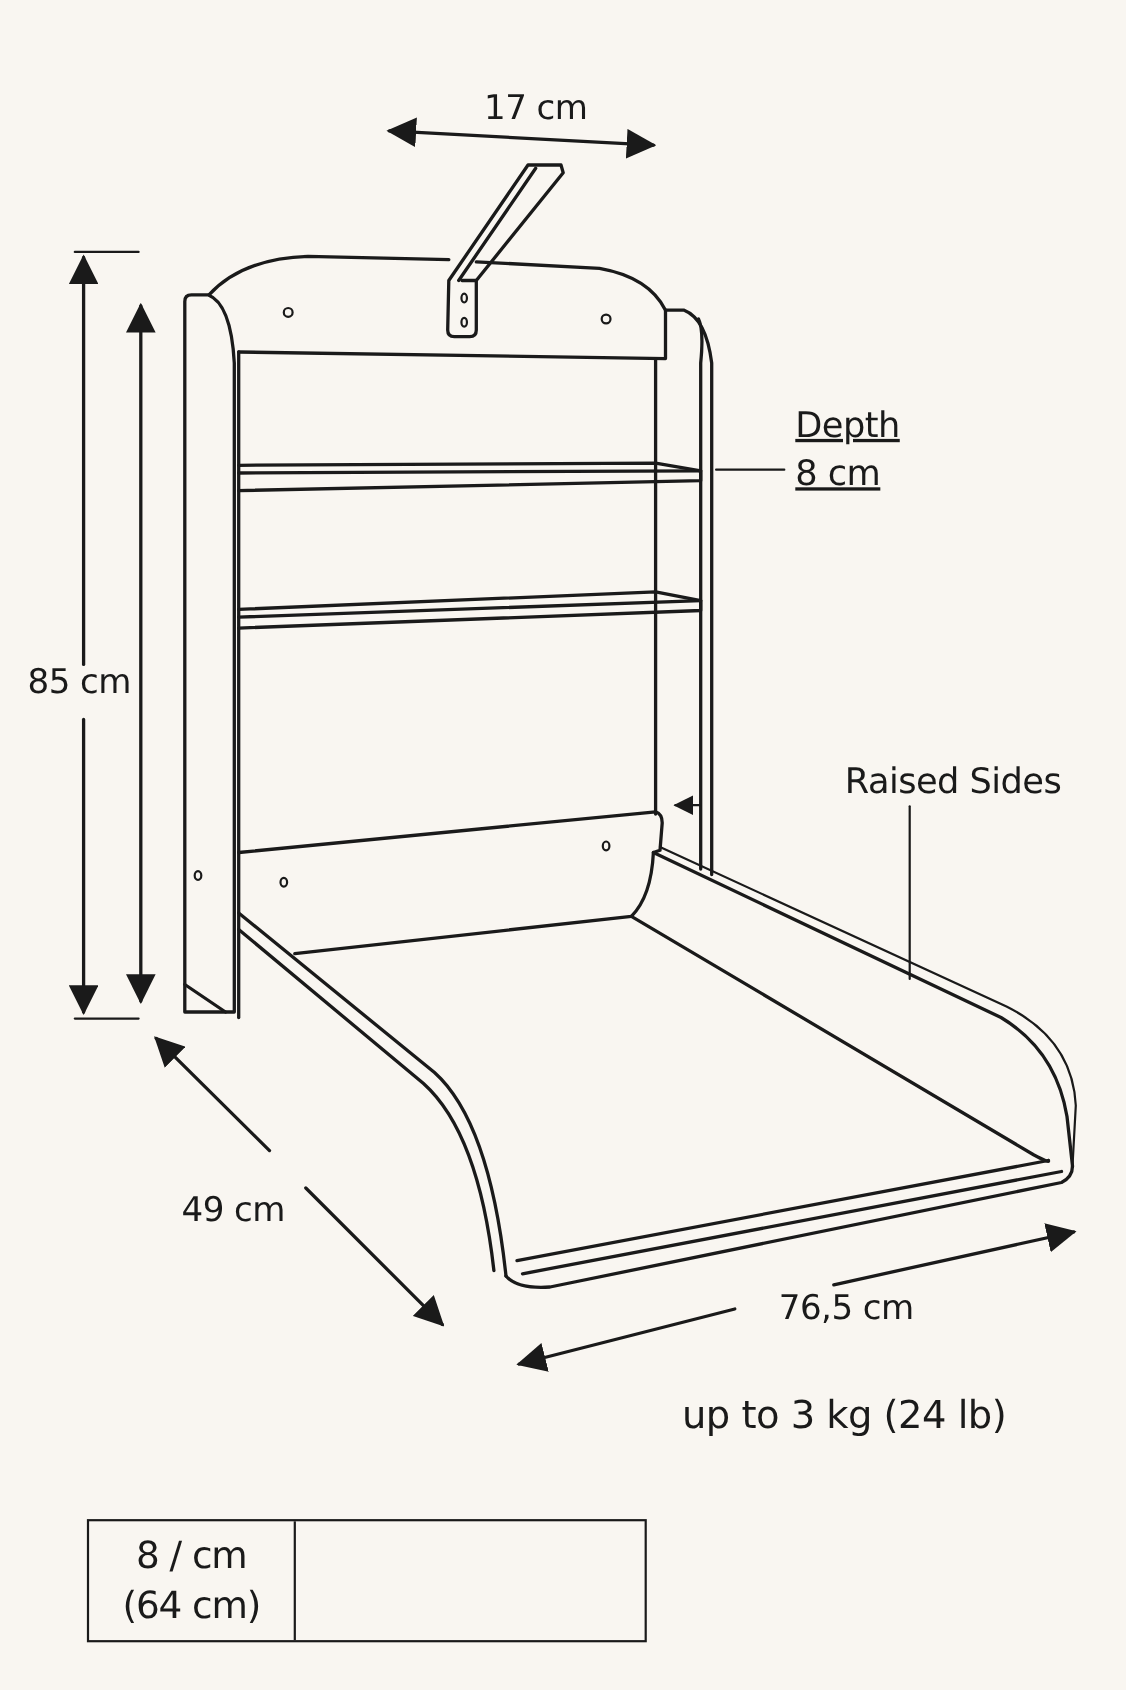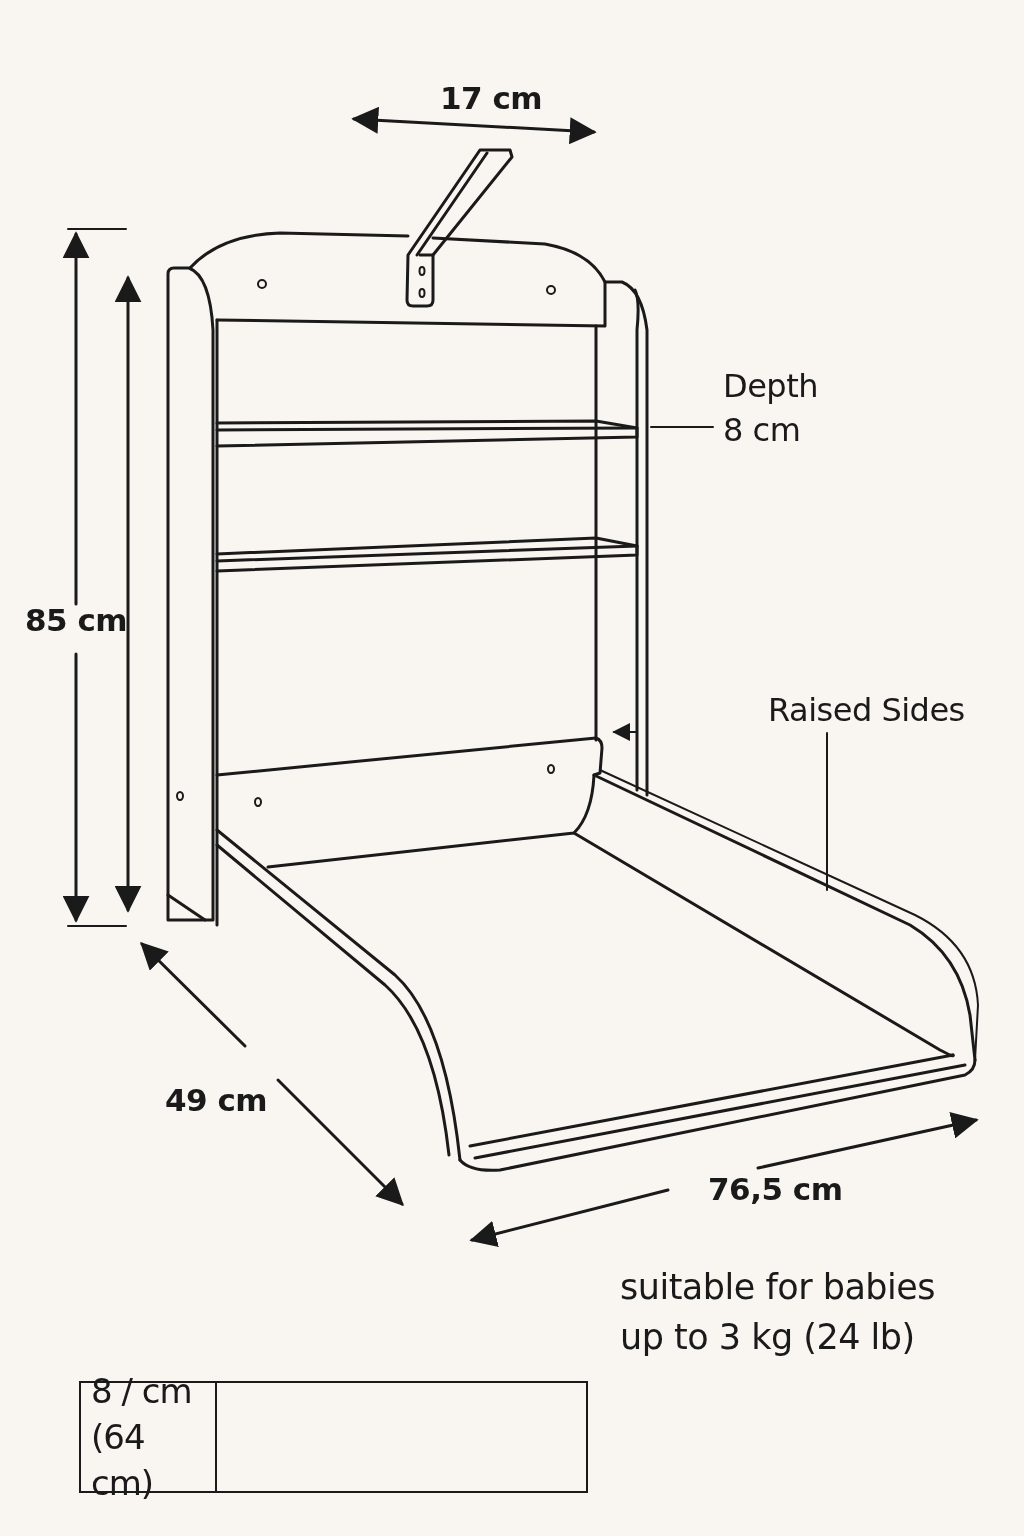--- a/index.html
+++ b/index.html
@@ -7,30 +7,30 @@
     width: 1024px; height: 1536px; position: relative; overflow: hidden;
     background: #f9f6f1;
     font-family: "DejaVu Sans", sans-serif;
     color: #1a1a1a;
   }
   svg.drawing { position: absolute; left: 0; top: 0; width: 1024px; height: 1536px; }
   .label {
     position: absolute; white-space: nowrap; color: #1a1a1a;
     font-family: "DejaVu Sans", sans-serif; letter-spacing: -0.5px;
   }
-  .dim { font-size: 31px; font-weight: bold; }
+  .dim { font-size: 31px; }
   .callout { font-size: 32px; line-height: 44px; }
   .note { font-size: 35px; line-height: 50px; }
   .spec-table {
     position: absolute; left: 79px; top: 1381px; width: 509px; height: 112px;
     border: 2.5px solid #1a1a1a; box-sizing: border-box; display: flex;
     font-size: 34px; line-height: 46px; letter-spacing: -1px;
   }
   .spec-cell { display: flex; flex-direction: column; justify-content: center; padding: 0 10px; }
-  .spec-cell.left { width: 136px; border-right: 2.5px solid #1a1a1a; box-sizing: border-box; }
+  .spec-cell.left { width: 188px; align-items: center; border-right: 2.5px solid #1a1a1a; box-sizing: border-box; }
   .spec-cell.right { flex: 1; padding-left: 16px; }
 </style>
 </head>
 <body>
 
 <svg class="drawing" viewBox="0 0 1024 1536" xmlns="http://www.w3.org/2000/svg">
   <defs>
     <marker id="arrow" viewBox="0 0 10 10" refX="9" refY="5" markerWidth="9" markerHeight="9" orient="auto-start-reverse">
       <path d="M0,0 L10,5 L0,10 z" fill="#1a1a1a"></path>
     </marker>
@@ -124,28 +124,27 @@
     <line x1="651" y1="427" x2="713" y2="427" stroke-width="2"></line>
     <line x1="827" y1="733" x2="827" y2="890" stroke-width="2"></line>
   </g>
 </svg>
 
 <div class="label dim" style="left:440px; top:80px;">17 cm</div>
 <div class="label dim" style="left:25px; top:602px;text-align:right;">85 cm</div>
 <div class="label dim" style="left:165px; top:1050px;margin-top:32px;">49 cm</div>
 <div class="label dim" style="left:708px; top:1171px;">76,5 cm</div>
 
-<div class="label callout" style="left:723px; top:364px;">
+<div class="label callout" style="left:723px; top:364px;text-decoration:underline;">
   <div>Depth</div>
   <div>8 cm</div>
 </div>
 <div class="label callout" style="left:724px; top:688px;margin-left:44px;">Raised Sides</div>
 
 <div class="label note" style="left:620px; top:1262px;">
-  <div>suitable for babies</div>
   <div>up to 3 kg (24 lb)</div>
 </div>
 
 <div class="spec-table">
   <div class="spec-cell left">
     <div>8 / cm</div>
     <div>(64 cm)</div>
   </div>
 </div>
 

